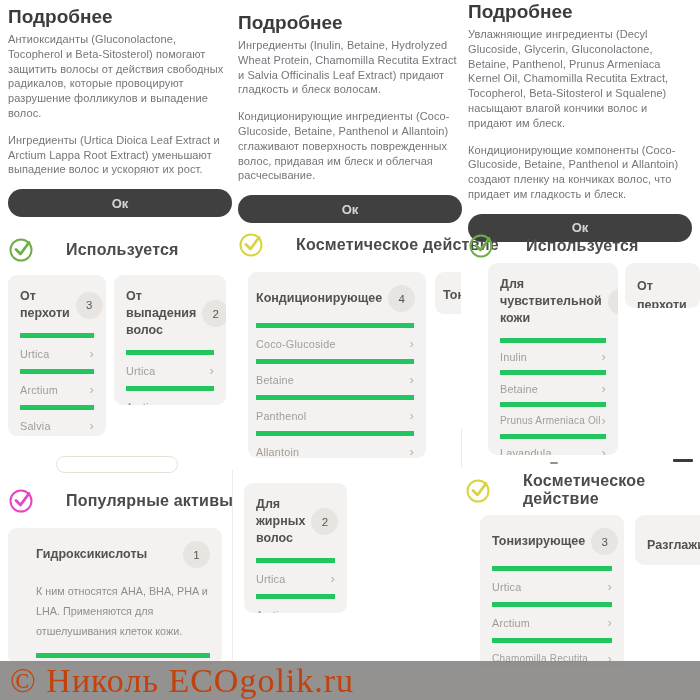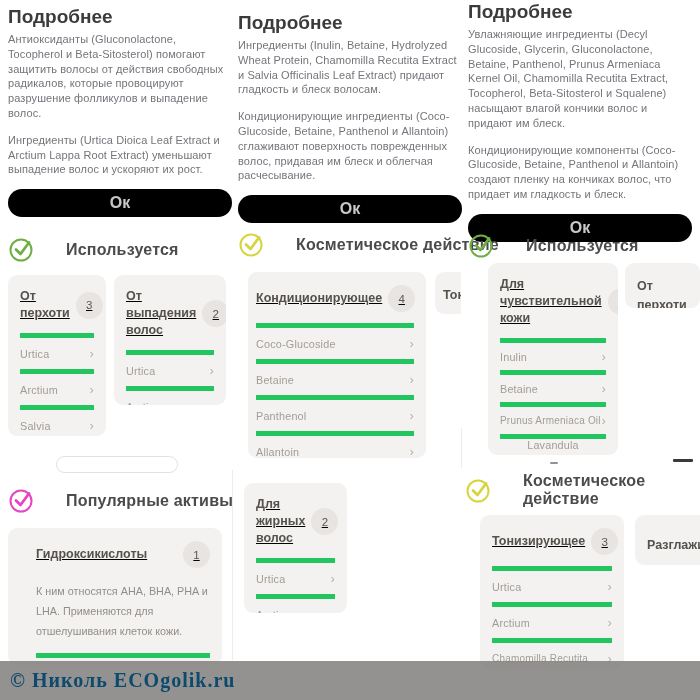--- a/index.html
+++ b/index.html
@@ -6,34 +6,34 @@
   .canvas{
     position:relative;width:700px;height:700px;background:#ffffff;
     overflow:hidden;font-family:"Liberation Sans",sans-serif;
     -webkit-font-smoothing:antialiased;
   }
   
   .detail{position:absolute;width:224px;}
   .detail h2{font-size:19px;line-height:22px;font-weight:700;color:#3b3b3d;margin:0 0 4px;}
   .detail p{font-size:11px;line-height:14.8px;color:#74747b;margin:0 0 12px;letter-spacing:.1px;}
   .ok-btn{
-    margin-top:2px;height:28px;border-radius:14px;background:#000000;border:none;width:100%;
-    color:rgba(255,255,255,.78);font-size:16px;font-weight:600;font-family:inherit;
+    margin-top:2px;height:28px;border-radius:14px;background:#404040;border:none;width:100%;
+    color:rgba(255,255,255,.78);font-size:13px;font-weight:600;font-family:inherit;
     display:flex;align-items:center;justify-content:center;cursor:pointer;
   }
   
   .sec{position:absolute;display:flex;align-items:center;gap:31px;}
   .sec .ttl{font-size:16px;font-weight:600;color:#4b4b4d;letter-spacing:.2px;}
   .chk{width:27px;height:27px;flex:none;}
   
   .card{
     position:absolute;background:#f4f2f0;border-radius:9px;
     padding:13px 12px 0 12px;box-sizing:border-box;overflow:hidden;
   }
-  .card-head{display:flex;justify-content:space-between;align-items:center;gap:6px;padding-bottom:11px;text-decoration:underline;}
+  .card-head{display:flex;justify-content:space-between;align-items:center;gap:6px;padding-bottom:11px;}
   .card-title{font-size:12.5px;line-height:17px;font-weight:600;color:#55514d;}
   .badge{
     min-width:27px;height:27px;border-radius:50%;background:#e7e4e1;color:#5a5652;
     font-size:11.5px;display:flex;align-items:center;justify-content:center;flex:none;
   }
   .row{
     display:flex;justify-content:space-between;align-items:center;height:31px;
     border-top:5px solid #22c55e;font-size:10.8px;color:#a29c96;letter-spacing:.2px;cursor:pointer;
   }
   .row .chev{color:#b9b3ac;font-size:13px;line-height:1;}
@@ -42,21 +42,21 @@
   
   .seam{position:absolute;width:1px;background:#ececea;}
   .pill-ghost{position:absolute;border:1.5px solid #e0e4d6;border-radius:10px;background:transparent;box-sizing:border-box;}
   .dash{position:absolute;background:#3a3a3a;border-radius:1px;}
   
   .wm{
     position:absolute;left:0;top:661px;width:700px;height:39px;
     background:rgba(124,122,120,.82);display:flex;align-items:center;padding-left:10px;box-sizing:border-box;
   }
   .wm span{
-    font-family:"Liberation Serif",serif;font-weight:700;font-size:20px;color:#0c4a6e;letter-spacing:1px;
+    font-family:"Liberation Serif",serif;font-weight:400;font-size:34px;color:#c2410c;letter-spacing:1px;
   }
   .nowrap{white-space:nowrap;}
 </style>
 </head>
 <body>
 
 <div class="canvas">
 
   <div class="detail" style="left:8px;top:6px;">
     <h2>Подробнее</h2>
@@ -174,21 +174,21 @@
       <span class="chev">›</span>
     </div>
     <div class="row" style="height:27px;">
       <span>Betaine</span>
       <span class="chev">›</span>
     </div>
     <div class="row" style="height:27px;font-size:10px;">
       <span>Prunus Armeniaca Oil</span>
       <span class="chev">›</span>
     </div>
-    <div class="row" style="height:27px;flex-direction:column;">
+    <div class="row" style="height:27px;">
       <span>Lavandula</span>
       <span class="chev">›</span>
     </div>
     <div class="row" style="height:27px;font-size:10px;">
       
       
     </div>
   </div>
 
   <div class="card" style="left:625px;top:263px;width:75px;height:45px;">

